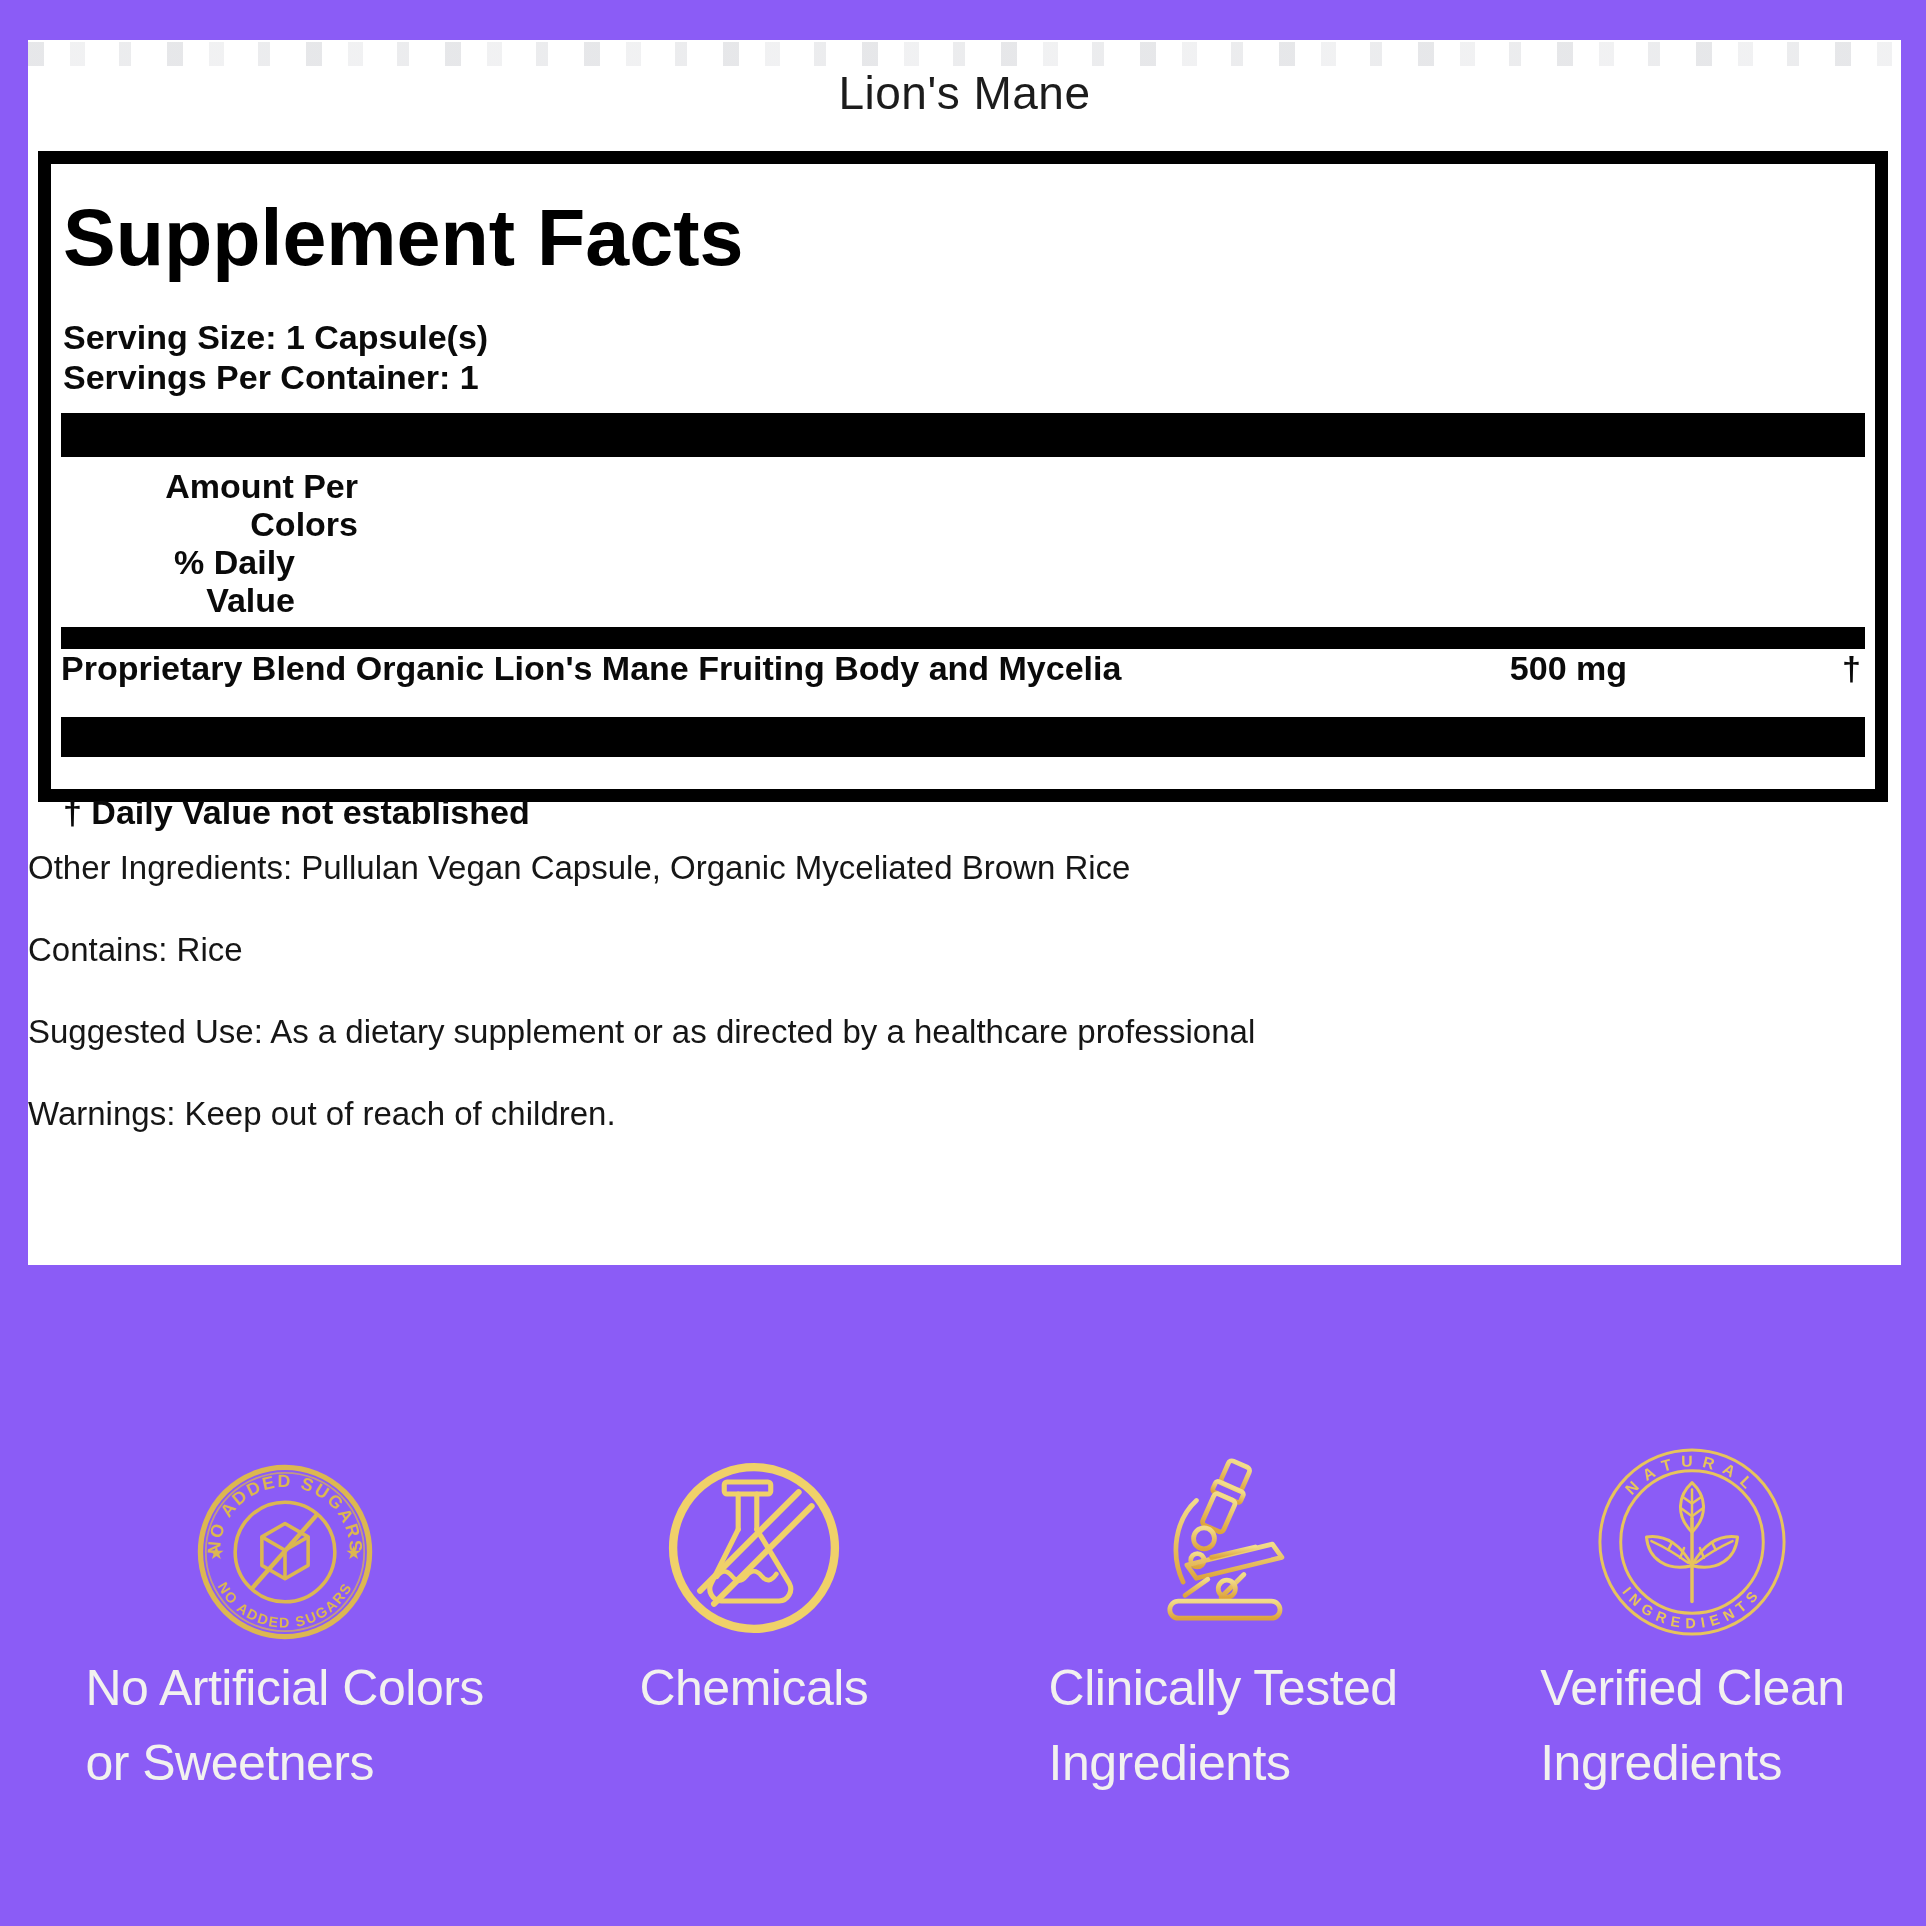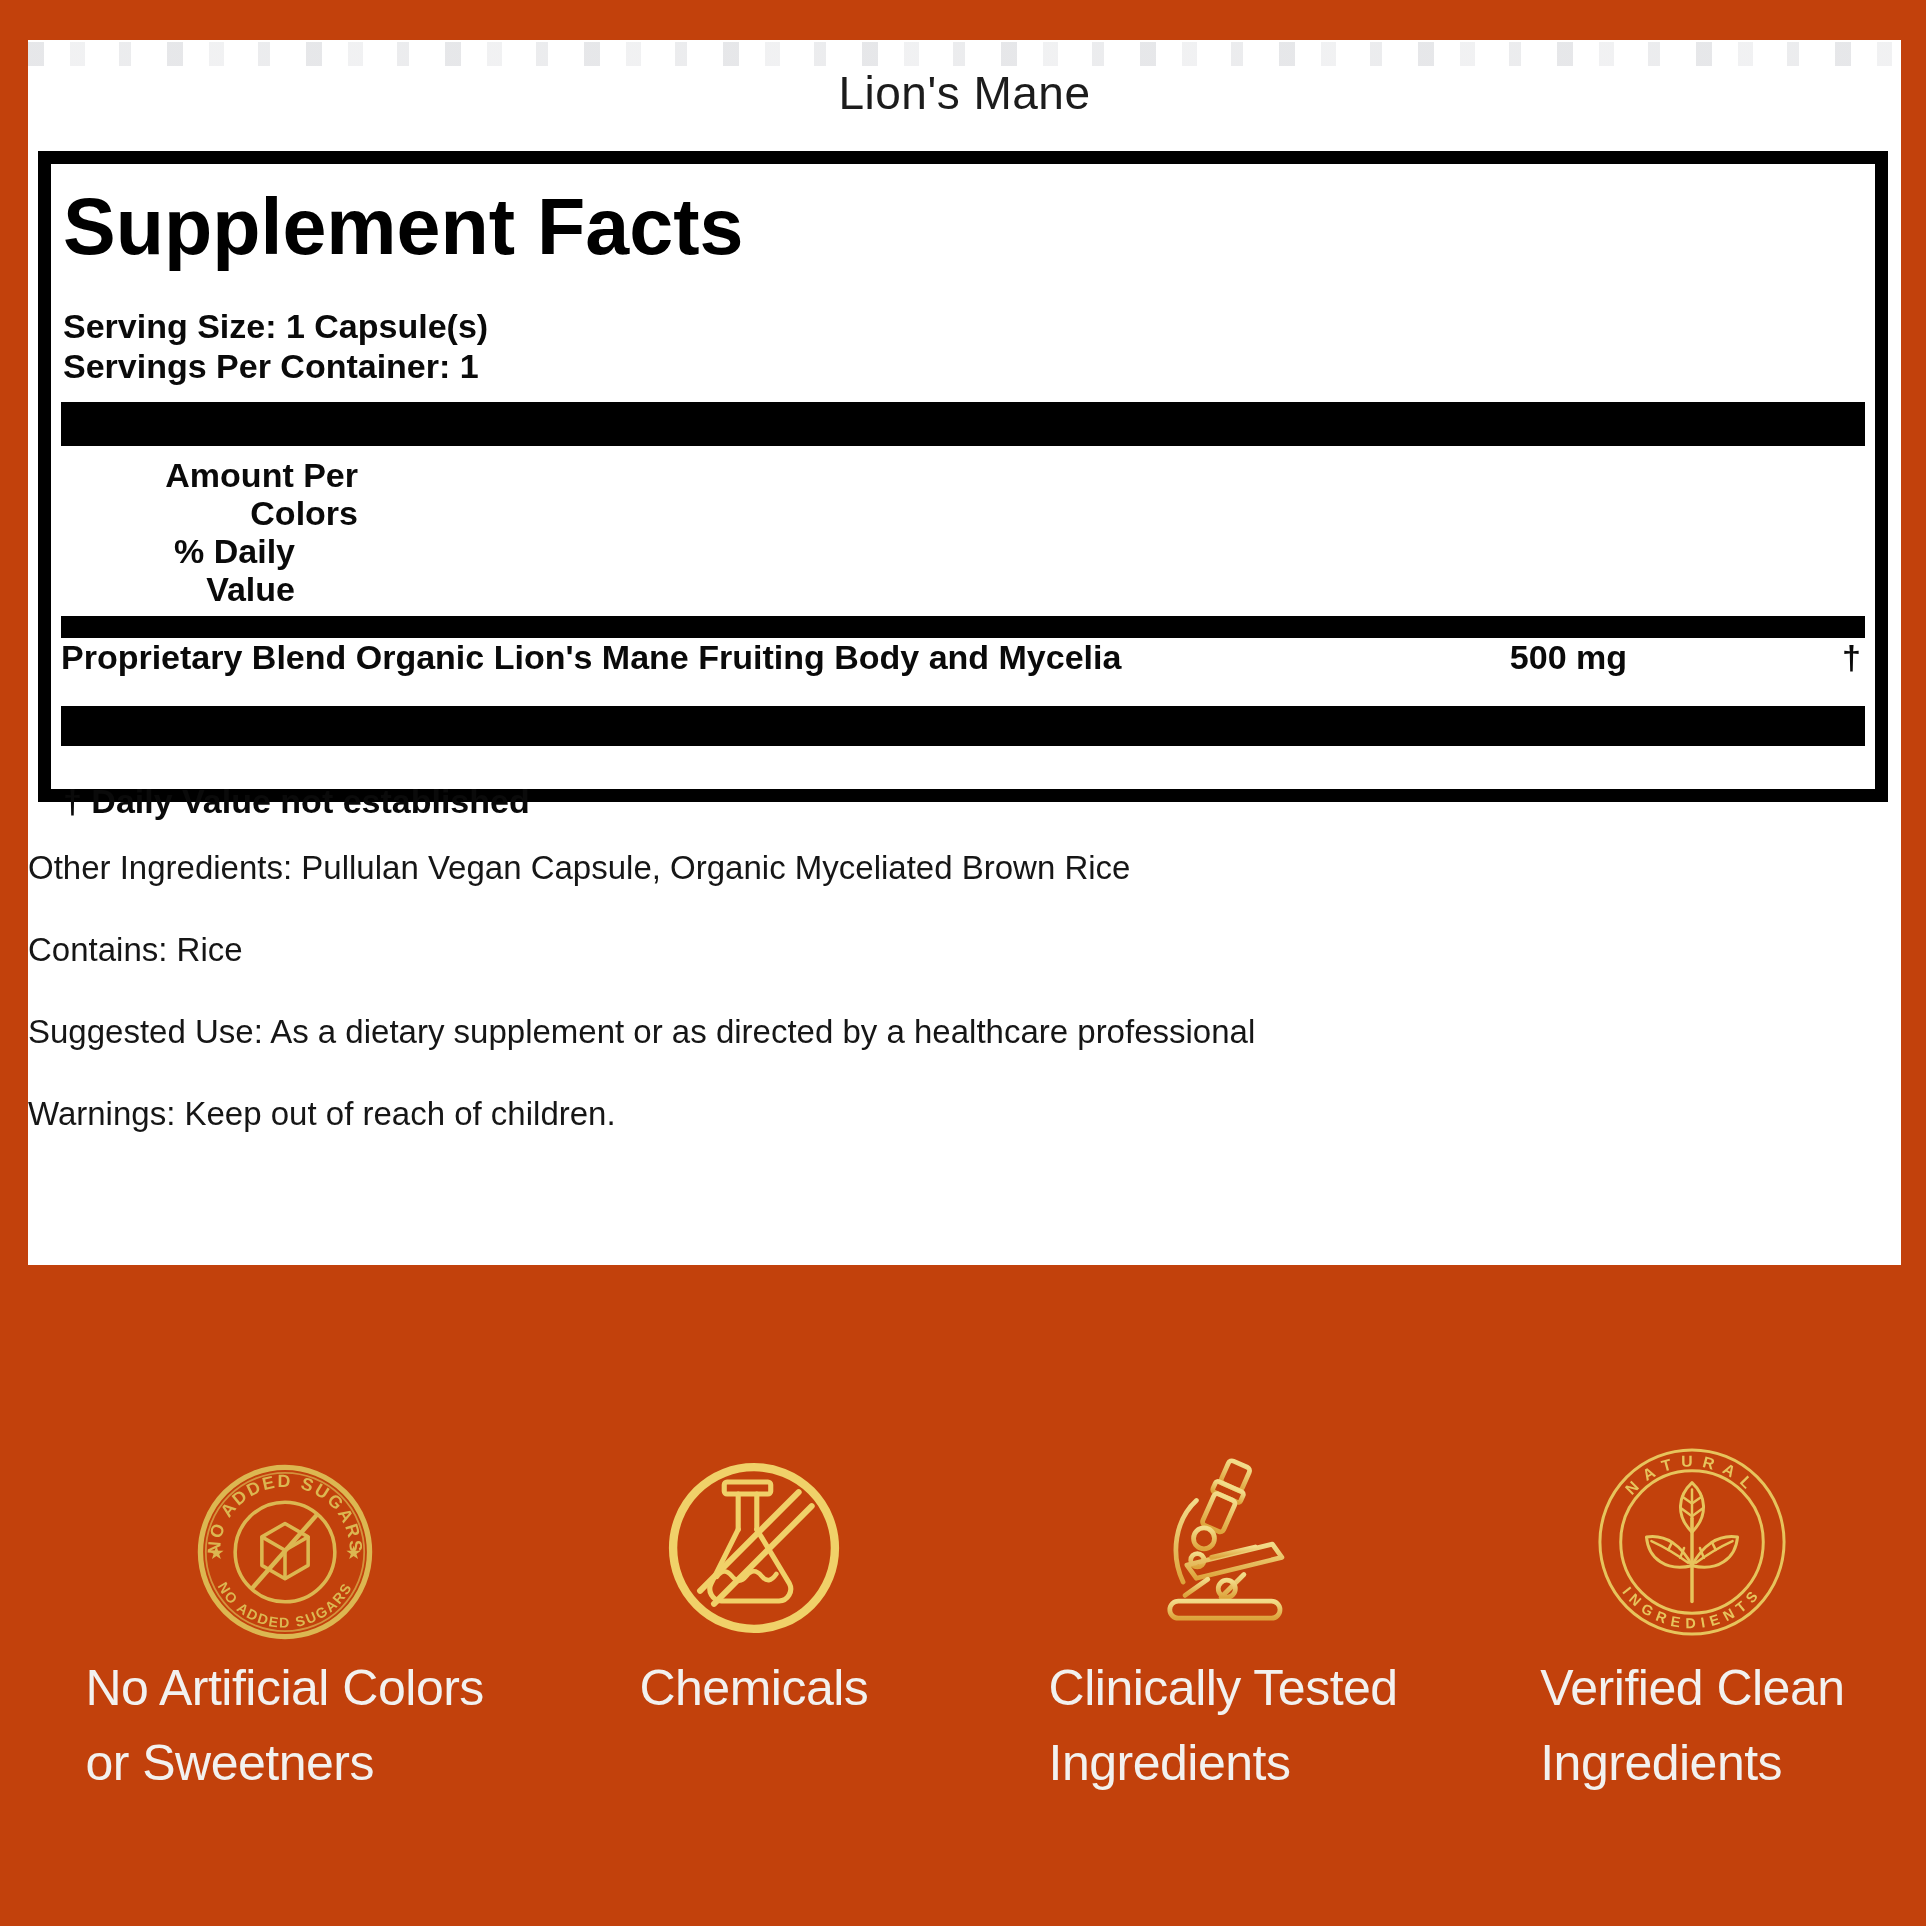--- a/index.html
+++ b/index.html
@@ -1,31 +1,31 @@
 <!DOCTYPE html>
 <html><head>
 <meta charset="utf-8">
 <style>
   html,body{margin:0;padding:0;background:#141a42;}
-  .stage{position:relative;width:1927px;height:1927px;background:#c2410c;overflow:hidden;
+  .stage{position:relative;width:1927px;height:1927px;background:#8b5cf6;overflow:hidden;
          font-family:"Liberation Sans",sans-serif;}
 
   
   .label-panel{position:absolute;left:28px;top:40px;width:1873px;height:1225px;background:#ffffff;}
   .panel-grunge{position:absolute;left:0;top:2px;width:100%;height:24px;opacity:.55;
     background:repeating-linear-gradient(90deg,
       rgba(95,100,115,.28) 0 16px, transparent 16px 42px,
       rgba(95,100,115,.16) 42px 57px, transparent 57px 91px,
       rgba(95,100,115,.22) 91px 103px, transparent 103px 139px);}
   .panel-title{position:absolute;top:26px;left:0;width:100%;text-align:center;
     font-size:46px;color:#1c1c1c;letter-spacing:0.5px;}
 
   
   .sf-box{position:absolute;left:10px;top:111px;width:1850px;height:651px;
-    border:13px solid #000;box-sizing:border-box;padding:1px 10px;background:#fff;}
+    border:13px solid #000;box-sizing:border-box;padding:12px 10px;background:#fff;}
   .sf-heading{margin:18px 0 0 2px;font-size:79px;line-height:87px;font-weight:700;
     color:#000;letter-spacing:0;}
   .sf-serving{margin:36px 0 0 2px;font-size:34px;line-height:40px;font-weight:700;color:#0a0a0a;}
   .sf-bar{background:#000;}
   .bar-a{height:44px;margin-top:16px;}
   .bar-b{height:22px;margin-top:8px;}
   .bar-c{height:40px;}
   .sf-header-row{display:flex;margin-top:10px;font-size:34px;line-height:38px;font-weight:700;color:#0a0a0a;flex-direction:column;}
   .col-name{flex:1;}
   .col-amt{width:297px;text-align:right;}

